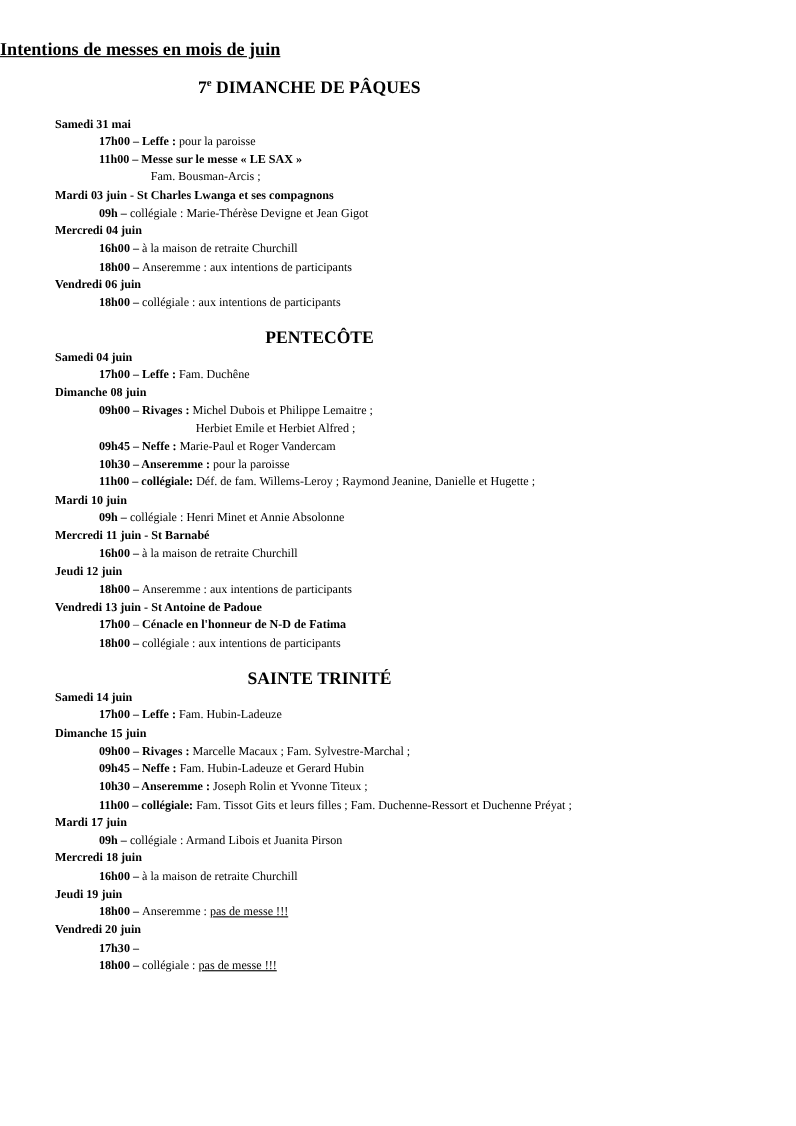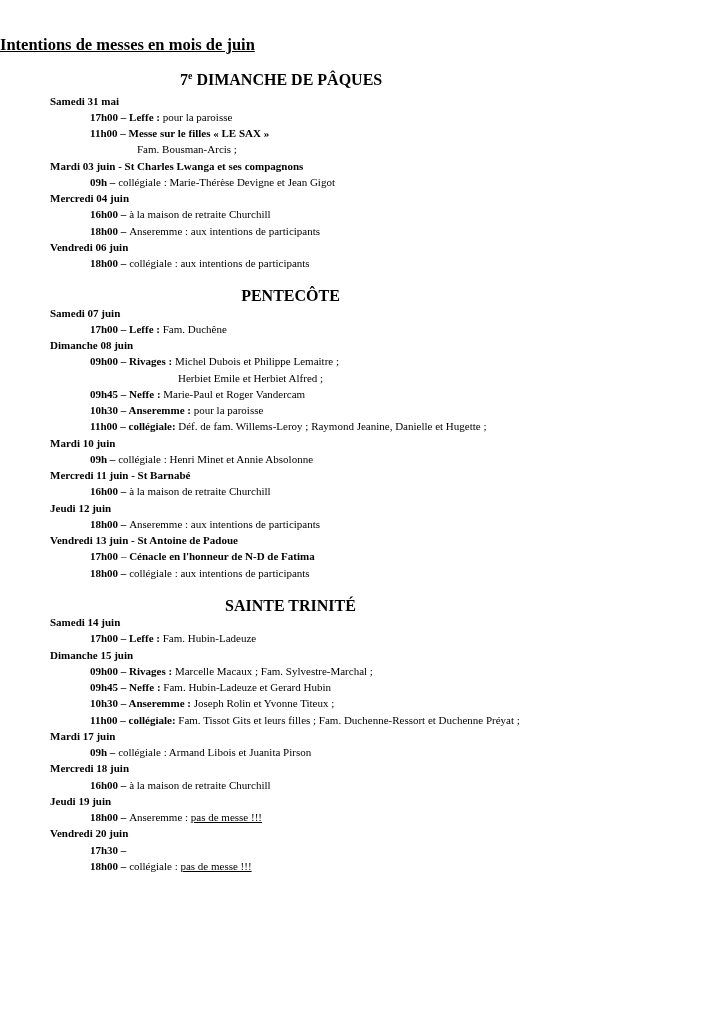--- a/index.html
+++ b/index.html
@@ -16,21 +16,21 @@
     font-size: 16.5px; font-weight: bold;
     text-decoration: underline;
     line-height: 17px;
     margin-bottom: 15px;
     white-space: pre;
   }
   .heading {
     font-size: 16px; font-weight: bold;
     line-height: 16.25px; white-space: pre;
   }
-  .heading.indent { margin-left: 130px; margin-bottom: 4px; }
+  .heading.indent { margin-left: 130px; margin-bottom: 16px; }
   .heading.center {
     margin-left: -50px; width: 581px;
     text-align: center; margin-top: 17px;
   }
   .line { font-size: 11px; line-height: 16.25px; white-space: pre; }
   .line.day  { margin-left: 0; }
   .line.time { margin-left: 40px; }
   .line.cont { margin-left: 87px; }
   .line.deep { margin-left: 128px; }
   .seg.b { font-weight: bold; }
@@ -39,31 +39,31 @@
 </style>
 </head>
 <body>
 
 <div class="doc">
   <div class="title">Intentions de messes en mois de juin</div>
   <div>
       <div class="heading indent"><span class="seg b">7</span><span class="seg b sup">e</span><span class="seg b"> DIMANCHE DE PÂQUES</span></div>
       <div class="line day"><span class="seg b">Samedi 31 mai</span></div>
       <div class="line time"><span class="seg b">17h00 – Leffe : </span><span class="seg">pour la paroisse</span></div>
-      <div class="line time"><span class="seg b">11h00 – Messe sur le filles « LE SAX »</span></div>
+      <div class="line time"><span class="seg b">11h00 – Messe sur le messe « LE SAX »</span></div>
       <div class="line cont"><span class="seg">Fam. Bousman-Arcis ;</span></div>
       <div class="line day"><span class="seg b">Mardi 03 juin - St Charles Lwanga et ses compagnons</span></div>
       <div class="line time"><span class="seg b">09h – </span><span class="seg">collégiale : Marie-Thérèse Devigne et Jean Gigot</span></div>
       <div class="line day"><span class="seg b">Mercredi 04 juin</span></div>
       <div class="line time"><span class="seg b">16h00 – </span><span class="seg">à la maison de retraite Churchill</span></div>
       <div class="line time"><span class="seg b">18h00 – </span><span class="seg">Anseremme : aux intentions de participants</span></div>
       <div class="line day"><span class="seg b">Vendredi 06 juin</span></div>
       <div class="line time"><span class="seg b">18h00 – </span><span class="seg">collégiale : aux intentions de participants</span></div>
       <div class="heading center"><span class="seg b">PENTECÔTE</span></div>
-      <div class="line day"><span class="seg b">Samedi 07 juin</span></div>
+      <div class="line day"><span class="seg b">Samedi 04 juin</span></div>
       <div class="line time"><span class="seg b">17h00 – Leffe : </span><span class="seg">Fam. Duchêne</span></div>
       <div class="line day"><span class="seg b">Dimanche 08 juin</span></div>
       <div class="line time"><span class="seg b">09h00 – Rivages : </span><span class="seg">Michel Dubois et Philippe Lemaitre ;</span></div>
       <div class="line deep"><span class="seg">Herbiet Emile et Herbiet Alfred ;</span></div>
       <div class="line time"><span class="seg b">09h45 – Neffe : </span><span class="seg">Marie-Paul et Roger Vandercam</span></div>
       <div class="line time"><span class="seg b">10h30 – Anseremme : </span><span class="seg">pour la paroisse</span></div>
       <div class="line time"><span class="seg b">11h00 – collégiale: </span><span class="seg">Déf. de fam. Willems-Leroy ; Raymond Jeanine, Danielle et Hugette ;</span></div>
       <div class="line day"><span class="seg b">Mardi 10 juin</span></div>
       <div class="line time"><span class="seg b">09h – </span><span class="seg">collégiale : Henri Minet et Annie Absolonne</span></div>
       <div class="line day"><span class="seg b">Mercredi 11 juin - St Barnabé</span></div>

